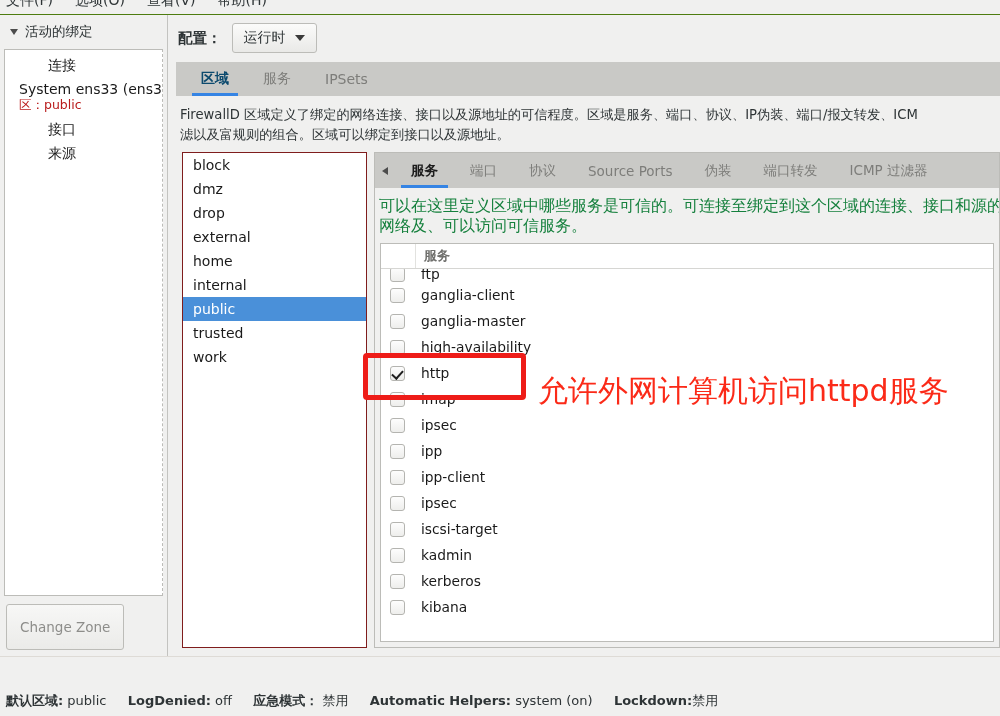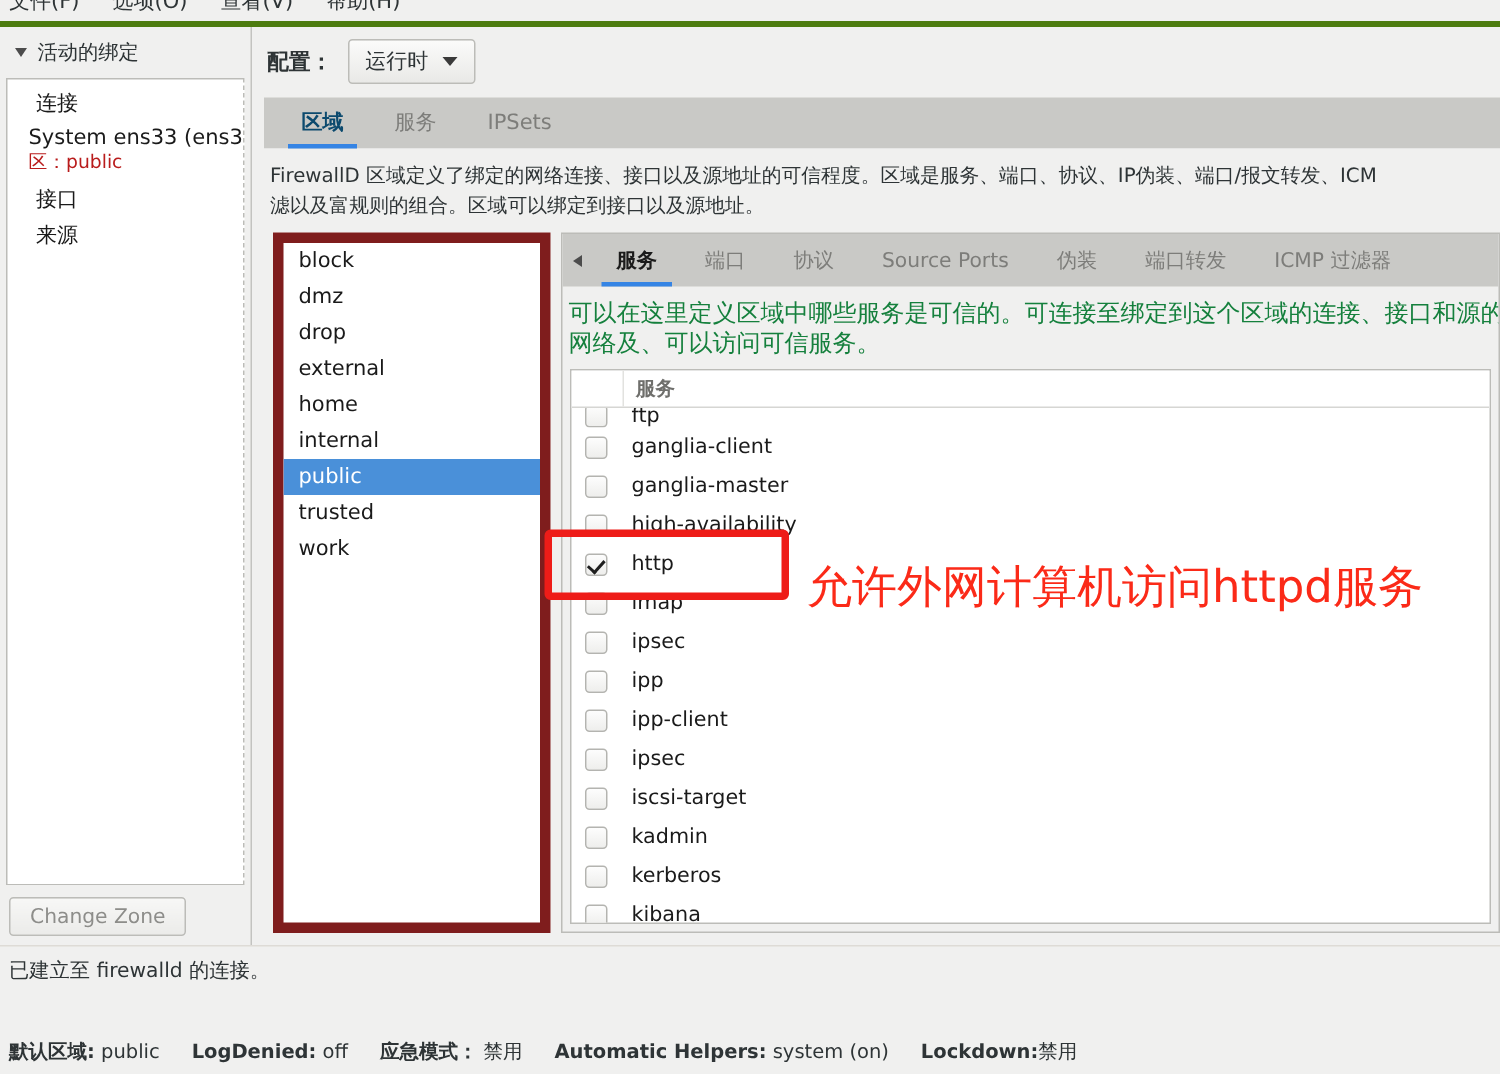--- a/index.html
+++ b/index.html
@@ -22,21 +22,21 @@
     position: relative;
     background: #f0f0ef;
     display: flex;
     flex-direction: column;
   }
 
   
   .menubar {
     height: 14px;
     background: #f0f0ef;
-    border-bottom: 4px solid #4d7c0f;
+    border-bottom: 1px solid #4d7c0f;
     display: flex;
     align-items: flex-end;
     padding-left: 6px;
     overflow: hidden;
     flex: 0 0 auto;
   }
   .menubar .mi {
     font-size: 14px;
     color: #2e3436;
     margin-right: 22px;
@@ -84,38 +84,39 @@
     background: #ffffff;
     border: 1px solid #bcbcb8;
     border-right: 1px dashed #bcbcb8;
     overflow: hidden;
     padding-top: 4px;
     box-sizing: border-box;
   }
   .bl-group {
     font-size: 14px;
     color: #1a1a1a;
-    padding: 3px 0 3px 19px;
-    white-space: nowrap;
+    padding: 3px 0 3px 8px;
+    white-space: nowrap;
+    margin-left: 35px;
   }
   .bl-item {
     padding: 3px 0 0 14px;
     white-space: nowrap;
   }
   .bl-item .n1 { font-size: 14px; color: #1a1a1a; display:block; }
   .bl-item .n2 { font-size: 12.5px; color: #b91c1c; display:block; padding-bottom:4px;}
   .lp-footer {
     padding: 8px 6px 6px 6px;
   }
   .btn {
     display: inline-block;
     border: 1px solid #bcbcb8;
     border-radius: 3px;
     background: linear-gradient(to bottom, #f7f7f6, #ebebe9);
-    padding: 4px 13px;
+    padding: 14px 13px;
     font-size: 13.5px;
     color: #8d8d8a;
     white-space: nowrap;
   }
 
   
   .rightpane {
     flex: 1 1 auto;
     min-width: 0;
     display: flex;
@@ -217,21 +218,21 @@
     min-height: 0;
     display: flex;
     gap: 7px;
     padding: 0 0 8px 6px;
     box-sizing: border-box;
   }
   .zonelist {
     width: 185px;
     flex: 0 0 auto;
     background: #ffffff;
-    border: 7px solid #7f1d1d;
+    border: 1px solid #7f1d1d;
     overflow: hidden;
     box-sizing: border-box;
   }
   .zrow {
     font-size: 14px;
     color: #1a1a1a;
     padding: 4px 0 4px 10px;
     white-space: nowrap;
   }
   .zrow.sel {
@@ -569,21 +570,20 @@
               </div>
 
             </div>
           </div>
         </div>
       </div>
     </div>
   </div>
 
   <div class="statusbar">
-    <div class="sline1">已建立至 firewalld 的连接。</div>
     <div class="sline2">
       <b>默认区域:</b>
       <span>public</span>
       <span class="gap"></span>
       <b>LogDenied:</b>
       <span>off</span>
       <span class="gap"></span>
       <b>应急模式：</b>
       <span>禁用</span>
       <span class="gap"></span>

